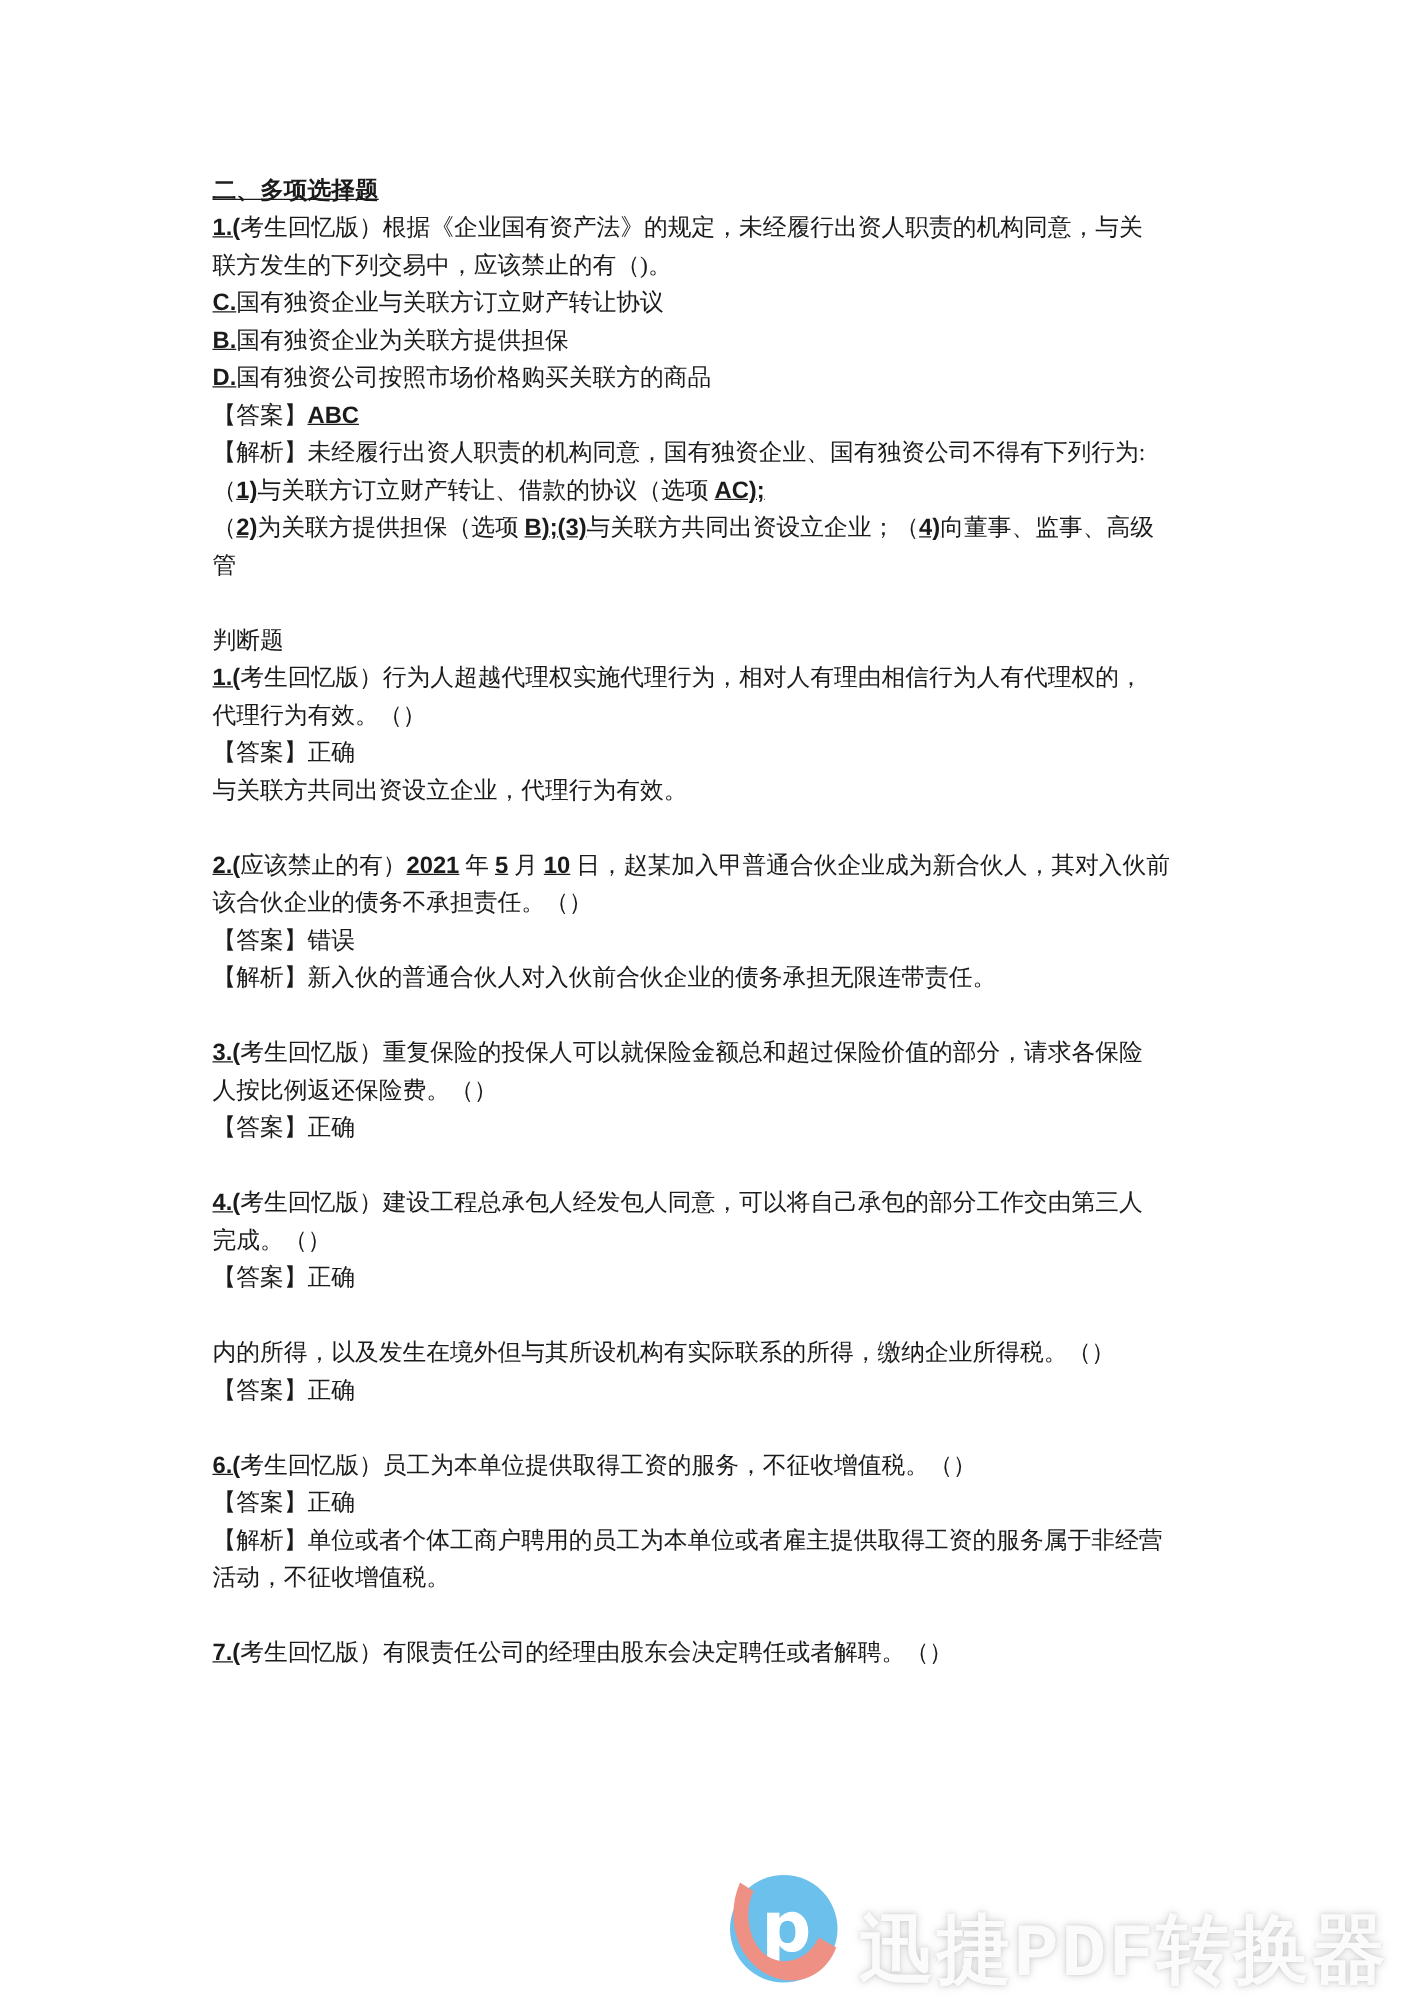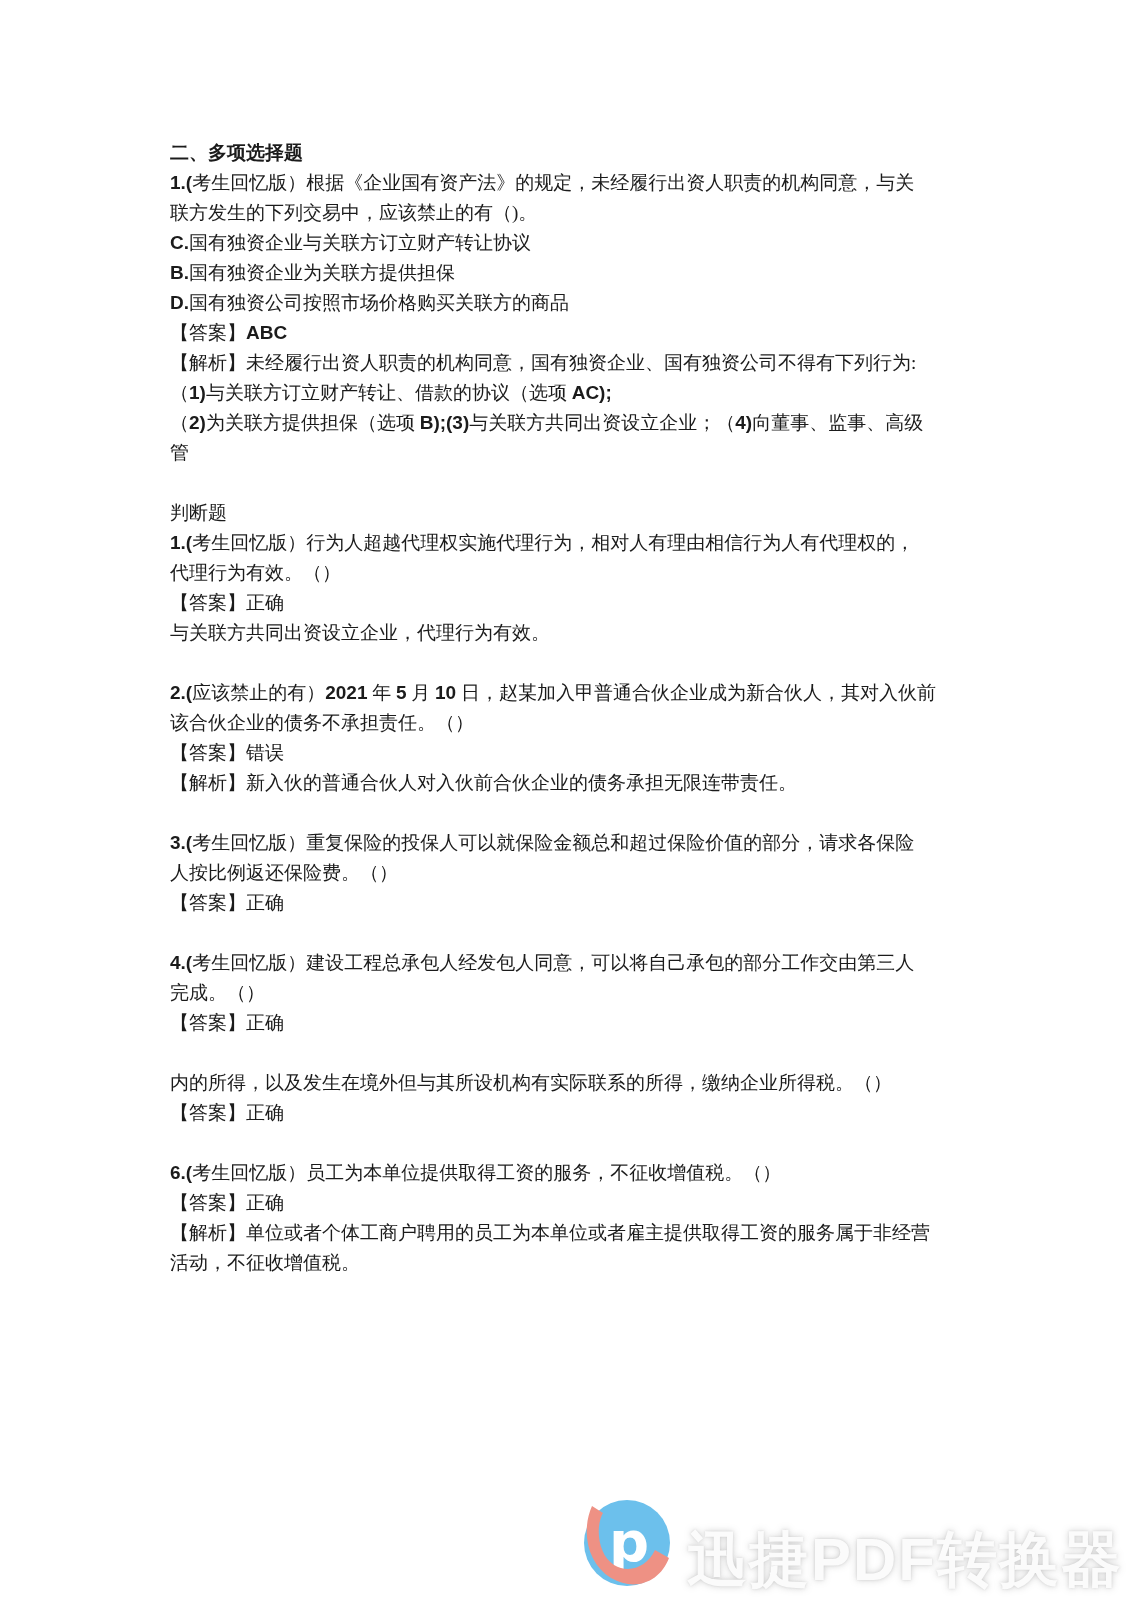--- a/index.html
+++ b/index.html
@@ -20,36 +20,37 @@
     line-height:30px;
     color:#1b1b1b;
   }
   .doc-line{
     height:30px;
     white-space:nowrap;
   }
   .b{
     font-weight:700;
     font-family:"Liberation Sans","DejaVu Sans",sans-serif;
+    text-decoration:underline;
   }
   .watermark{
     position:absolute;
     left:583px;
     top:1484px;
     display:flex;
     align-items:center;
     gap:16px;
   }
   .wm-logo{
     width:88px;
     height:88px;
     flex:0 0 auto;
   }
   .wm-text{
-    font-family:Liberation Sans, sans-serif;
+    font-family:Liberation Mono, monospace;
     font-weight:700;
     font-size:60px;
     letter-spacing:2px;
     color:#fbfbfb;
     text-shadow:0 0 7px rgba(130,130,130,0.38), 0 0 2px rgba(160,160,160,0.30);
     white-space:nowrap;
     margin-top:36px;
   }
 </style>
 </head>
@@ -90,20 +91,21 @@
       <div class="doc-line"><span>【答案】正确</span></div>
       <div class="doc-line"></div>
       <div class="doc-line"><span>内的所得，以及发生在境外但与其所设机构有实际联系的所得，缴纳企业所得税。（）</span></div>
       <div class="doc-line"><span>【答案】正确</span></div>
       <div class="doc-line"></div>
       <div class="doc-line"><span class="b">6.(</span><span>考生回忆版）员工为本单位提供取得工资的服务，不征收增值税。（）</span></div>
       <div class="doc-line"><span>【答案】正确</span></div>
       <div class="doc-line"><span>【解析】单位或者个体工商户聘用的员工为本单位或者雇主提供取得工资的服务属于非经营</span></div>
       <div class="doc-line"><span>活动，不征收增值税。</span></div>
       <div class="doc-line"></div>
+      <div class="doc-line"><span class="b">7.(</span><span>考生回忆版）有限责任公司的经理由股东会决定聘任或者解聘。（）</span></div>
     </div>
 
   <div class="watermark">
     <svg class="wm-logo" viewBox="0 0 88 88" xmlns="http://www.w3.org/2000/svg">
       <circle id="wm-ball" cx="44" cy="44" r="43" fill="#6cc0ec"></circle>
       <text id="wm-letter" x="46" y="62" text-anchor="middle" font-size="56" font-weight="bold" font-family="DejaVu Sans, Liberation Sans, sans-serif" fill="#ffffff">p</text>
       <path id="wm-ribbon" d="M 9 7 C -2 32, 4 64, 28 79 C 52 93, 77 83, 86 59 L 72 51 C 64 68, 46 75, 31 66 C 15 56, 12 28, 20 14 Z" fill="#ee9184"></path>
     </svg>
     <span class="wm-text">迅捷PDF转换器</span>
   </div>

